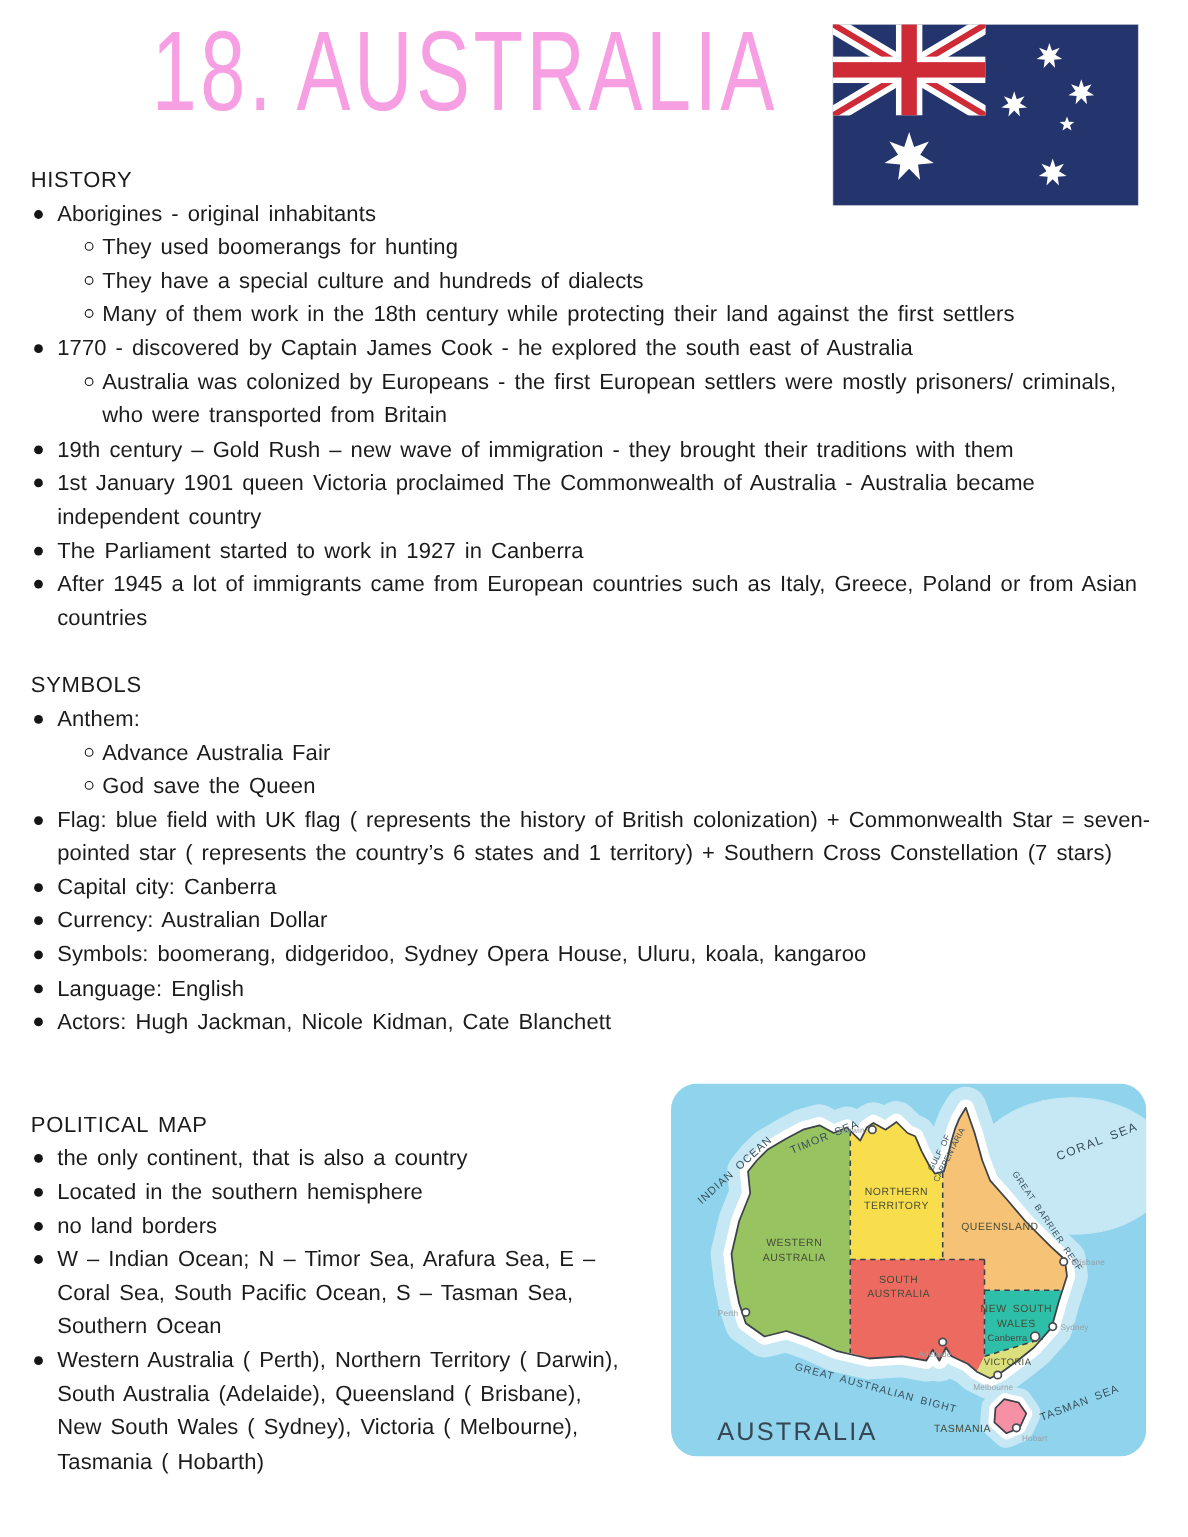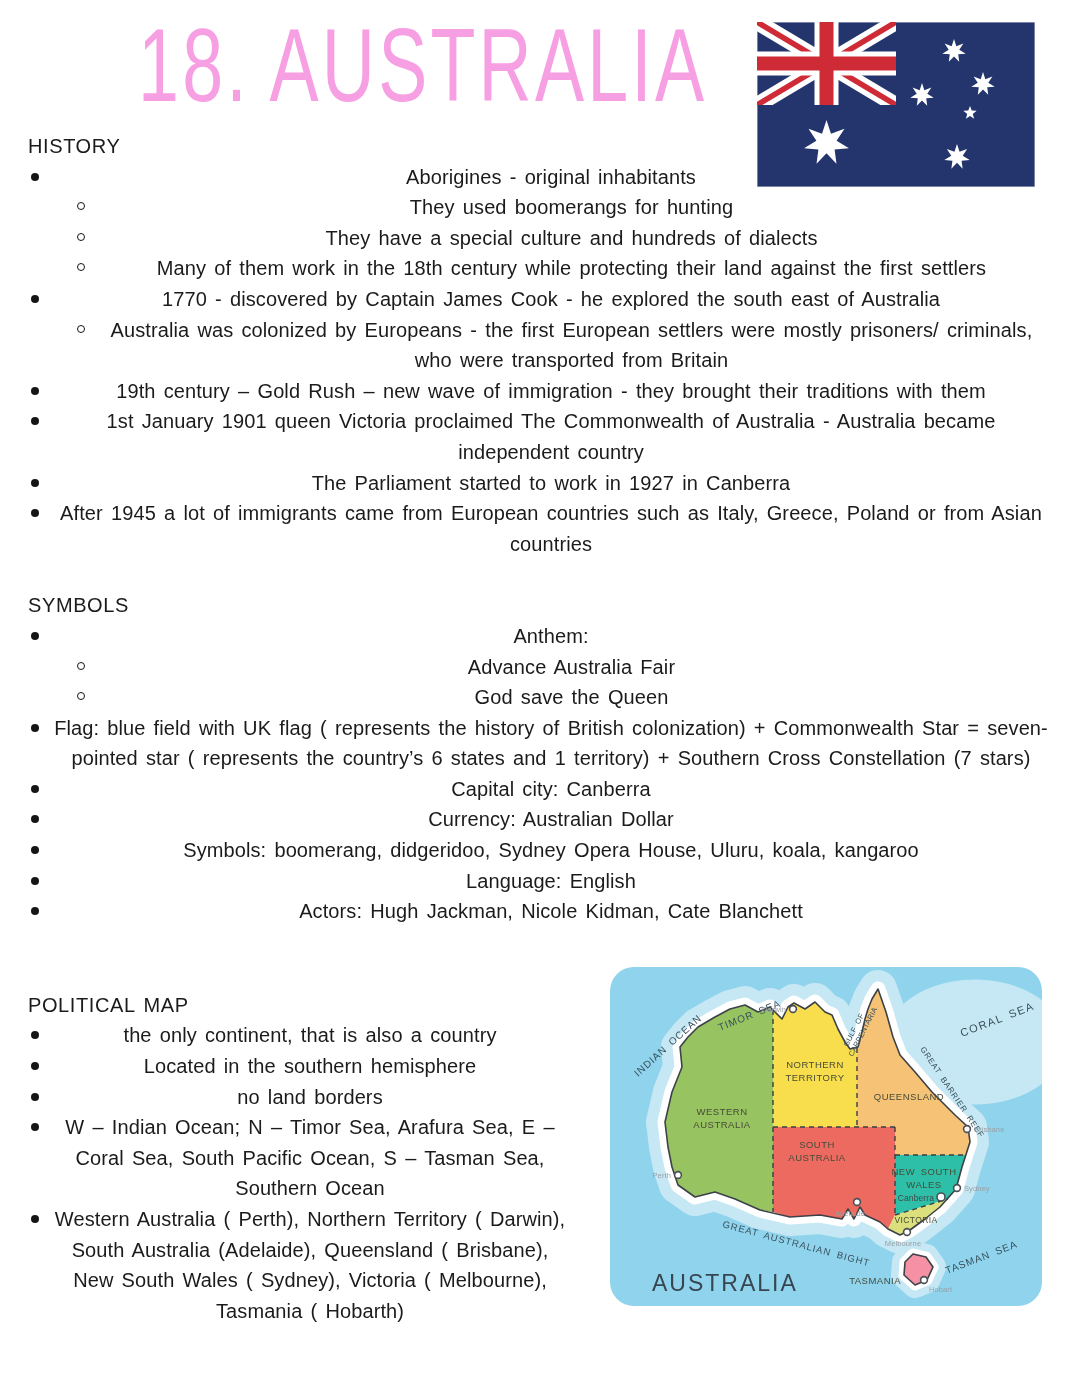--- a/index.html
+++ b/index.html
@@ -8,26 +8,26 @@
 
   
   .title{position:absolute;left:138px;top:14px;font-size:92px;line-height:1;
          letter-spacing:4px;color:#f79fe3;white-space:nowrap;
          transform:scale(0.80,1.12);transform-origin:left top;font-weight:400;}
 
   
   .flag-wrap{position:absolute;left:757px;top:22px;width:278px;height:165px;}
 
   
-  .content{position:absolute;top:131px;left:28px;width:1022px;
+  .content{position:absolute;top:149px;left:28px;width:1022px;
            font-size:20px;line-height:30.6px;word-spacing:2.5px;letter-spacing:0.1px;}
   .section{margin-bottom:31px;}
   .section:last-child{margin-bottom:0;}
   .sec-h{letter-spacing:0.6px;}
-  ul{list-style:none;margin:0;padding:0;text-align:center;}
+  ul{list-style:none;margin:0;padding:0;}
   .li1{display:flex;}
   .mk1{flex:none;width:8px;height:8px;border-radius:50%;background:#151515;margin:11px 13px 0 3px;}
   .li2{display:flex;margin-left:49px;}
   .mk2{flex:none;width:8px;height:8px;border-radius:50%;border:1.6px solid #151515;
        box-sizing:border-box;margin:10px 8px 0 0;background:transparent;}
   .txt{flex:1;}
 
   
   .political-body{display:flex;align-items:flex-start;}
   .pol-left{width:540px;flex:none;margin-top:32px;}

